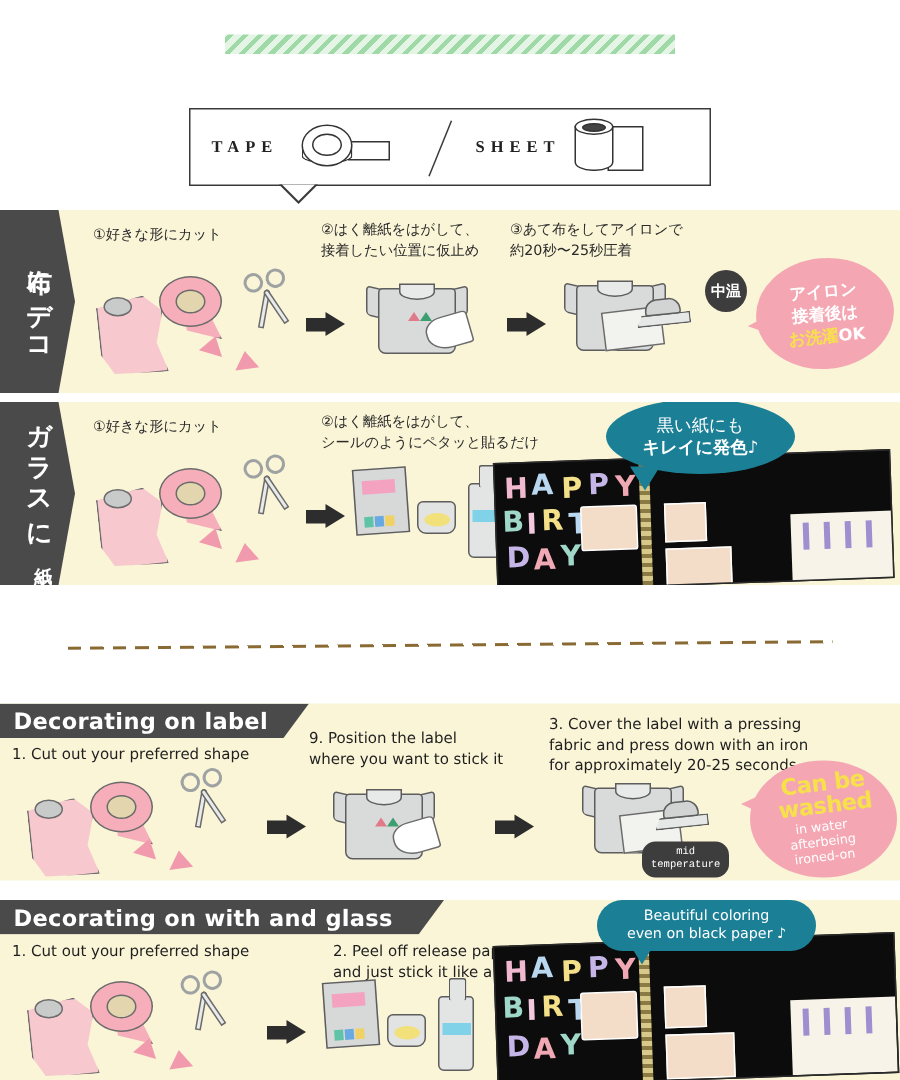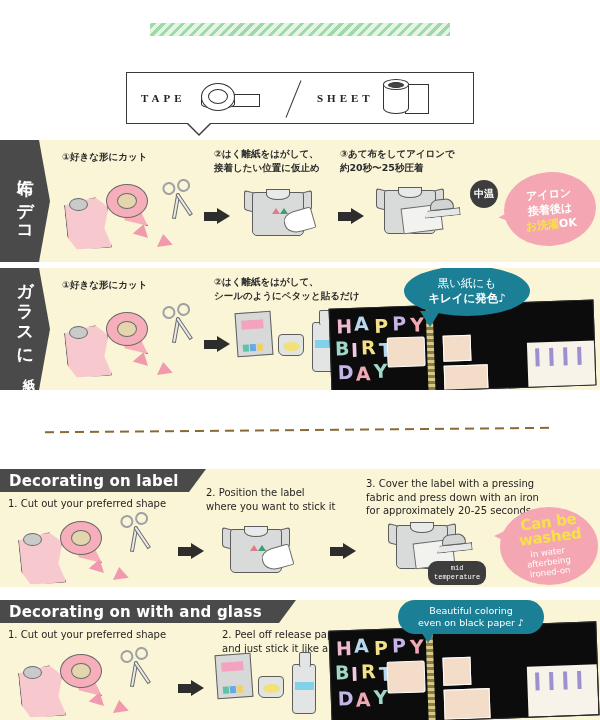--- a/index.html
+++ b/index.html
@@ -74,21 +74,21 @@
     writing-mode: vertical-rl; text-orientation: upright;
     font-size:17px; font-weight:700; letter-spacing:3px; line-height:1.15;
     font-family:"DejaVu Sans","Liberation Sans",sans-serif;
   }
   .tab-v.two-col { display:flex; gap:1px; }
   .tab-v.two-col .c1 { font-size:17px; }
   .tab-v.two-col .c2 { font-size:12px; padding-top:8px; }
 
   .step-cap {
     position:absolute; font-size:9.5px; color:#2a2a2a; line-height:1.45;
-    font-family:"DejaVu Sans","Liberation Sans",sans-serif; font-weight:700;
+    font-family:"DejaVu Sans","Liberation Sans",sans-serif; font-weight:400;
   }
 
   
   .arrow-blk { position:absolute; width:26px; height:16px; }
   .arrow-blk .shaft { position:absolute; left:0; top:4px; width:15px; height:9px; background:#2d2d2d; }
   .arrow-blk .head { position:absolute; left:13px; top:0; width:0; height:0;
       border-top:8px solid transparent; border-bottom:8px solid transparent;
       border-left:13px solid #2d2d2d; }
 
   
@@ -415,21 +415,21 @@
     </div>
   </div>
 
   <div class="divider"></div>
 
   <div class="panel" style="left:0; top:469px; width:600px; height:118px;">
 
     <div class="en-tab" style="left:0; top:0; width:206px;">Decorating on label</div>
 
     <div class="en-cap" style="left:8px;  top:28px; white-space:pre;">1. Cut out your preferred shape</div>
-    <div class="en-cap" style="left:206px; top:17px; white-space:pre;">2. Position the label
+    <div class="en-cap" style="left:206px; top:17px; white-space:pre;">9. Position the label
 where you want to stick it</div>
     <div class="en-cap" style="left:366px; top:8px; white-space:pre;">3. Cover the label with a pressing
 fabric and press down with an iron
 for approximately 20-25 seconds</div>
 
     <div class="ill" style="left:14px; top:44px; width:150px; height:70px;">
       <div class="pk-sheet" style="left:6px;  top:20px;"></div>
       <div class="pk-cap" style="left:9px;  top:20px;"></div>
       <div class="pk-tail" style="left:62px; top:24px;"></div>
       <div class="pk-roll-o" style="left:46px; top:8px;"></div>

